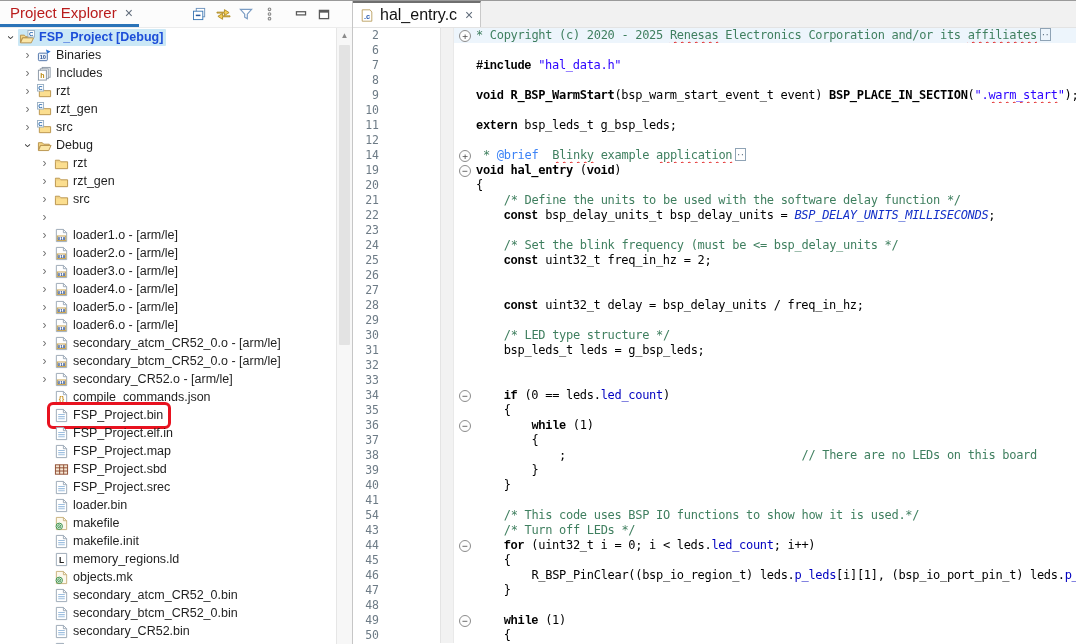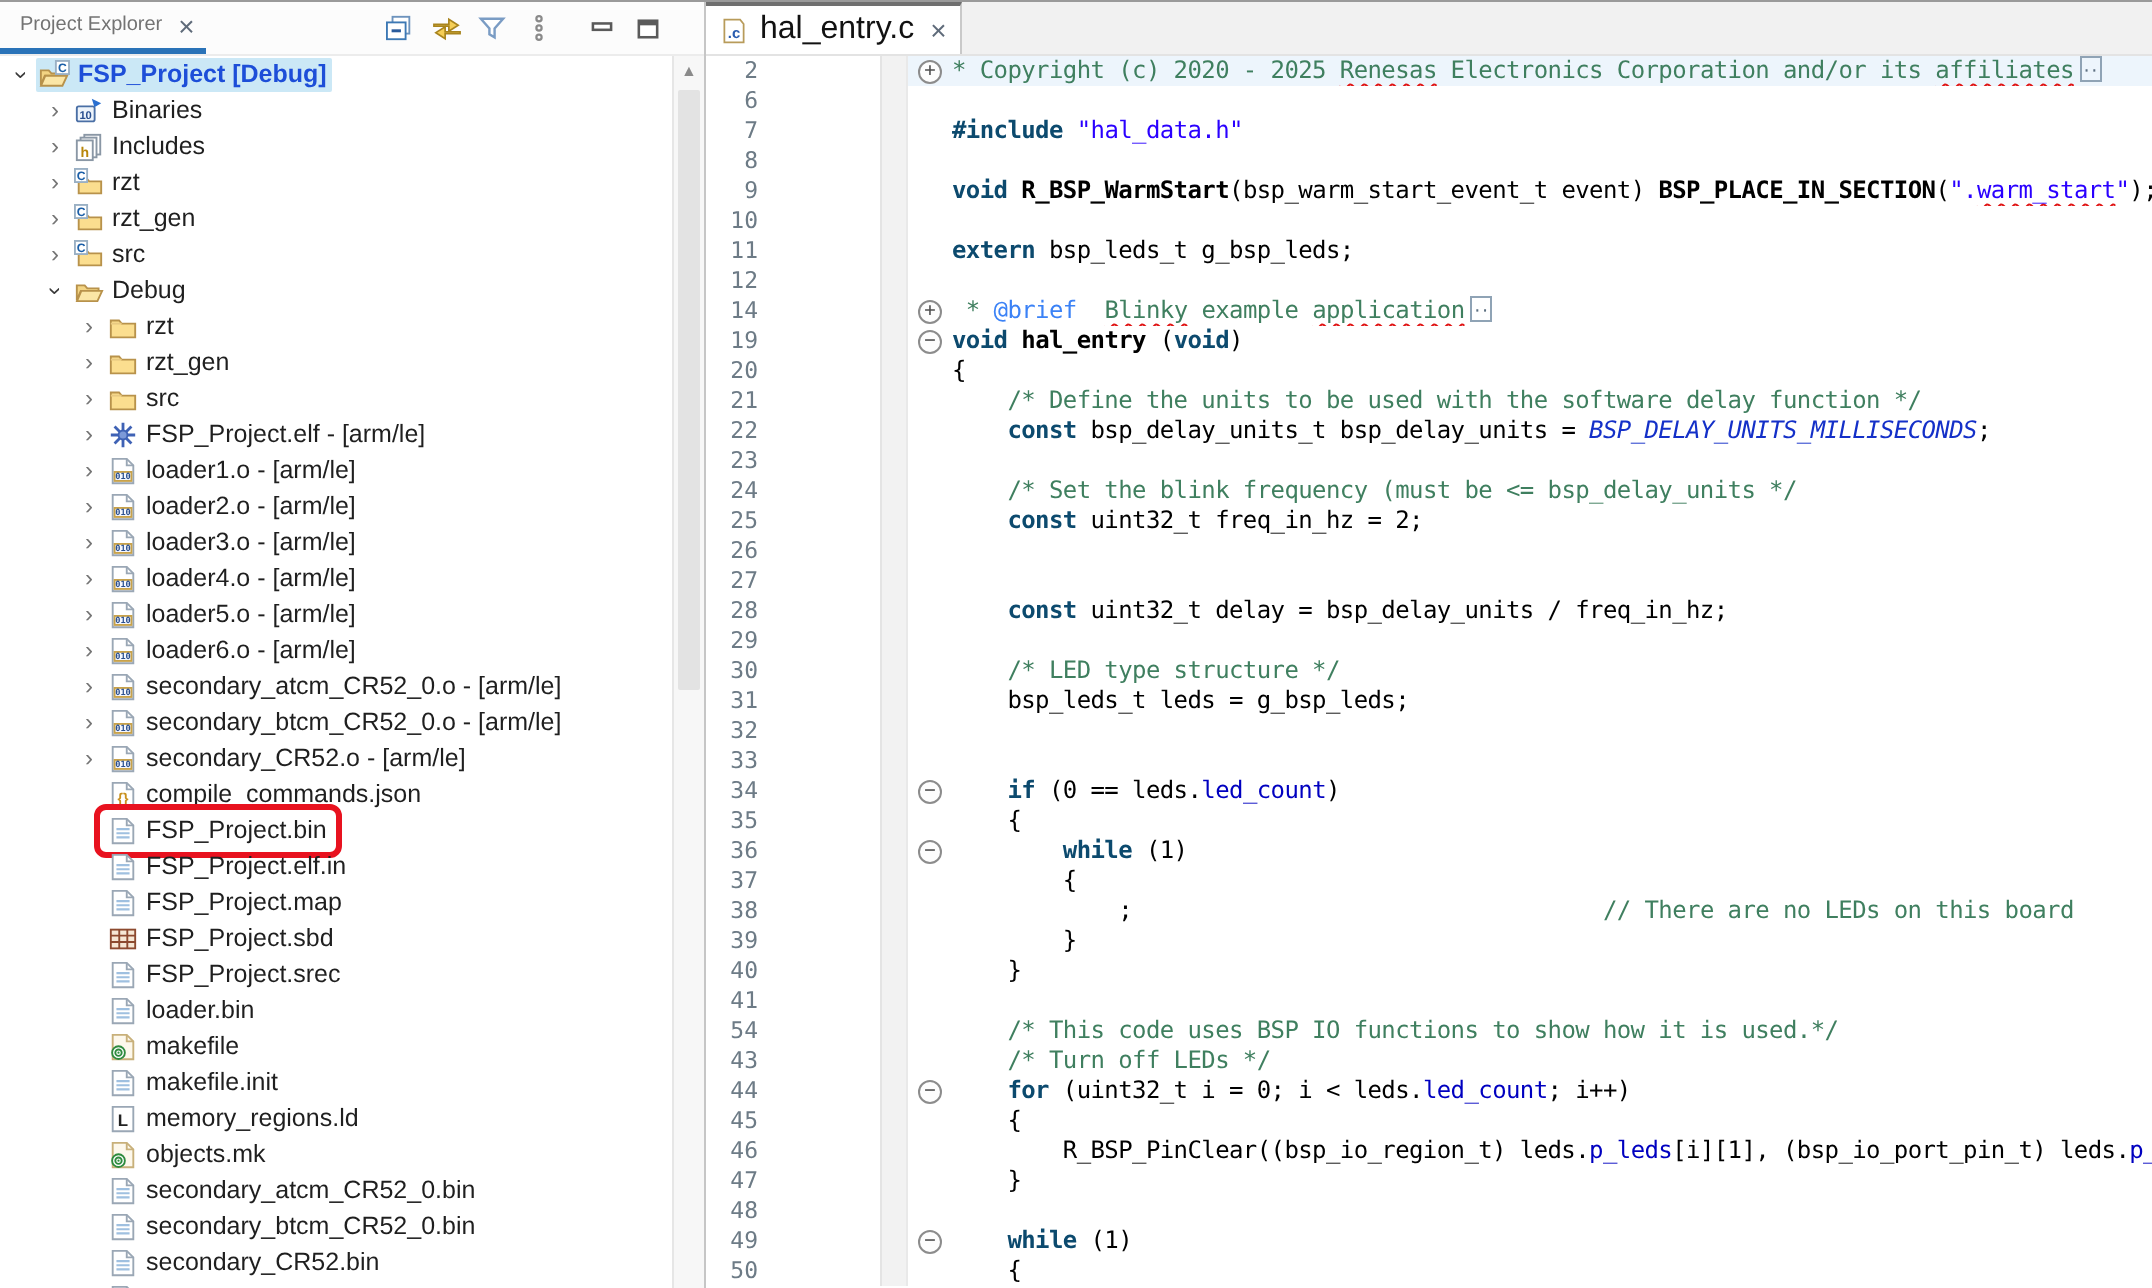--- a/index.html
+++ b/index.html
@@ -6,21 +6,21 @@
   body{
     width:1076px;height:644px;overflow:hidden;position:relative;
     background:#fff;font-family:"Liberation Sans",sans-serif;
     border-top:1px solid #9a9a9a;box-sizing:border-box;
   }
   
   .lpanel{position:absolute;left:0;top:0;width:352px;height:644px;background:#fff;}
   .ltabbar{position:relative;height:26px;border-bottom:1px solid #ececec;background:#fcfcfc;}
   .ltab{display:inline-flex;align-items:center;height:23px;padding:0 6px 0 10px;
         border-bottom:3px solid var(--accent);}
-  .ltab-label{font-size:10px;color:#737373;}
+  .ltab-label{font-size:15px;color:#b91c1c;}
   .tab-close{margin-left:8px;color:#5f6b7a;font-size:14px;line-height:14px;cursor:default;}
   .ltoolbar{position:absolute;right:18px;top:3px;display:flex;align-items:center;}
   .tbtn{width:20px;height:20px;display:flex;align-items:center;justify-content:center;margin-left:3px;}
   .tbtn.gap{margin-left:12px;}
   
   #tree{position:absolute;left:0;top:27px;width:336px;height:617px;overflow:hidden;}
   .trow{height:18px;display:flex;align-items:center;white-space:nowrap;}
   .arrow{width:15px;min-width:15px;display:inline-block;text-align:center;
          font-size:12px;color:#757575;line-height:15px;}
   .arrow.open{transform:rotate(90deg);color:#3a3a3a;}
@@ -51,21 +51,21 @@
   .rgap{width:48px;min-width:48px;}
   .band{width:12px;min-width:12px;background:#f2f2f2;border-left:1px solid #e4e4e4;border-right:1px solid #e9e9e9;}
   .foldc{width:22px;min-width:22px;display:flex;align-items:center;justify-content:center;}
   .crow.hl .foldc,.crow.hl .codeline{background:var(--lnhl);}
   .foldicon{width:10px;height:10px;border:1px solid #8c8c8c;border-radius:50%;background:#fdfdfd;
             color:#4f4f4f;font-size:9.5px;line-height:9px;text-align:center;
             font-family:"DejaVu Sans Mono",monospace;}
   .codeline{flex:1;white-space:pre;overflow:hidden;
             font-family:"DejaVu Sans Mono",monospace;font-size:12px;letter-spacing:-0.3px;
             line-height:15px;color:#000;}
-  .tk{color:#0c4a6e;font-weight:bold;}
+  .tk{color:#000000;font-weight:bold;font-family:Liberation Mono, monospace;}
   .tc{color:#3f7f5f;}
   .ts{color:#2a00ff;}
   .tf{color:#0000c0;}
   .te{color:#1430c8;font-style:italic;}
   .tn{color:#000;font-weight:bold;}
   .td{color:#3b82f6;}
   .sq{text-decoration-line:underline;text-decoration-style:wavy;
       text-decoration-color:#e01414;text-decoration-thickness:1px;text-underline-offset:2px;}
   .fbox{display:inline-block;width:9px;height:11px;border:1px solid #8fa3b5;margin-left:3px;
         vertical-align:-2px;position:relative;}
@@ -245,31 +245,20 @@
             <svg width="15" height="15" viewBox="0 0 16 16">
               <path d="M1.5 4.5h4.4l1.4 1.7h7.2v7.3H1.5z" fill="#FBDE8F" stroke="#B8924B"></path>
               <path d="M1.5 6.2h5.8" stroke="#E8C981" stroke-width="1"></path>
             </svg>
           </span>
           <span class="tlabel">src</span>
         </span>
       </div>
       <div class="trow" style="padding-left: 37px;">
         <span class="arrow">›</span>
-        <span class="iwrap">
-          <span class="ticon">
-            <svg width="15" height="15" viewBox="0 0 16 16">
-              <g stroke="#3f62b5" stroke-width="1.5">
-                <path d="M8 1.5v13M1.5 8h13M3.5 3.5l9 9M12.5 3.5l-9 9"></path>
-              </g>
-              <circle cx="8" cy="8" r="2.4" fill="#7c99d8" stroke="#3f62b5"></circle>
-            </svg>
-          </span>
-          <span class="tlabel">FSP_Project.elf - [arm/le]</span>
-        </span>
       </div>
       <div class="trow" style="padding-left: 37px;">
         <span class="arrow">›</span>
         <span class="iwrap">
           <span class="ticon">
             <svg width="15" height="15" viewBox="0 0 16 16">
               <path d="M2.5 1.5h7.5l3.5 3.5v9.5H2.5z" fill="#fff" stroke="#9aa7b5"></path>
               <path d="M10 1.5V5h3.5" fill="none" stroke="#9aa7b5"></path>
               <rect x="3.5" y="8.5" width="9" height="4.8" fill="#f4f7ff" stroke="#c8a24b"></rect>
               <text x="8" y="12.4" font-size="4.6" font-weight="bold" fill="#2a4f8f" text-anchor="middle" font-family="DejaVu Sans Mono,monospace">010</text>

